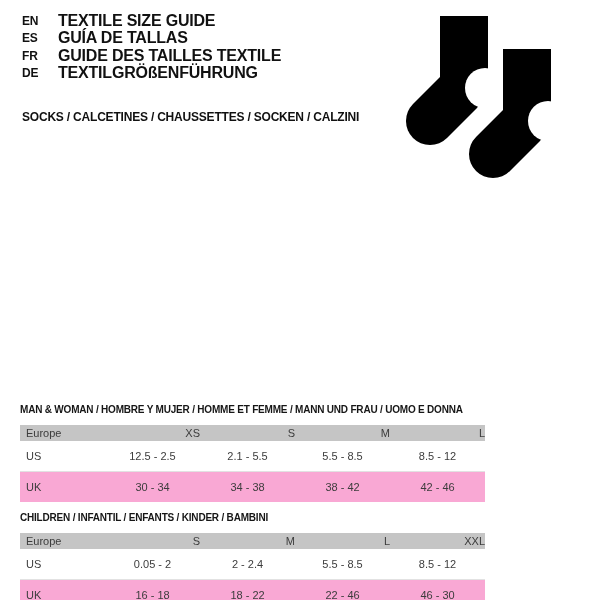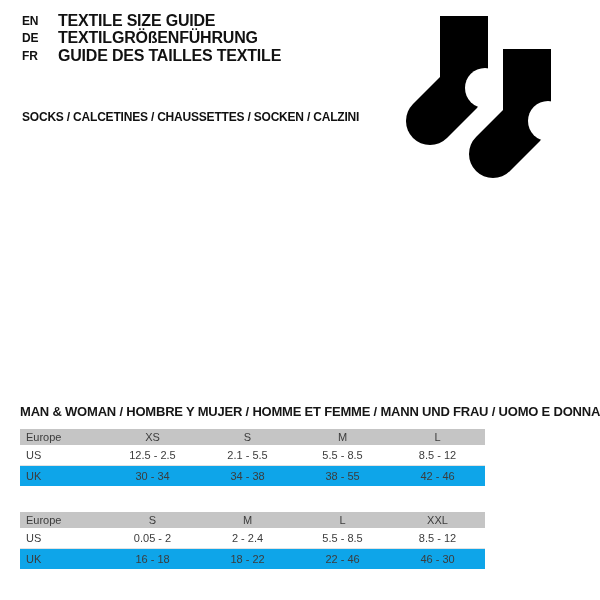--- a/index.html
+++ b/index.html
@@ -61,21 +61,21 @@
   
   .table-section {
     position: absolute;
     left: 20px;
     width: 465px;
   }
   .table-section.t1 { top: 404px; }
   .table-section.t2 { top: 512px; }
   .table-title {
     margin: 0 0 10px 0;
-    font-size: 13px;
+    font-size: 10px;
     font-weight: bold;
     letter-spacing: -0.2px;
     white-space: nowrap;
     color: #161616;
   }
   table.size-table {
     border-collapse: collapse;
     table-layout: fixed;
     width: 465px;
     font-size: 11px;
@@ -83,45 +83,49 @@
   }
   table.size-table col.c-region { width: 85px; }
   table.size-table col.c-size   { width: 95px; }
   table.size-table th,
   table.size-table td {
     font-weight: normal;
     text-align: center;
     padding: 0;
     vertical-align: middle;
   }
-  table.size-table th { height: 16px; }
-  table.size-table td { height: 20px; }
+  table.size-table th { height: 16px; text-align: right; }
+  table.size-table td { height: 30px; }
   table.size-table .left {
     text-align: left;
     padding-left: 6px;
   }
   tr.header-row { background: #c5c5c5; border-radius: 8px; }
   tr.row-white  { background: #ffffff; border-bottom: 1px solid #e2e2e2; }
-  tr.row-alt    { background: #0ea5e9; border-radius: 7px; }
+  tr.row-alt    { background: #f9a8d4; border-radius: 7px; }
 </style>
 </head>
 <body>
 
 <div class="lang-block">
   <div class="lang-row">
     <span class="lang-code">EN</span>
     <span class="lang-label">TEXTILE SIZE GUIDE</span>
   </div>
   <div class="lang-row">
+    <span class="lang-code">ES</span>
+    <span class="lang-label">GUÍA DE TALLAS</span>
+  </div>
+  <div class="lang-row">
+    <span class="lang-code">FR</span>
+    <span class="lang-label">GUIDE DES TAILLES TEXTILE</span>
+  </div>
+  <div class="lang-row">
     <span class="lang-code">DE</span>
     <span class="lang-label">TEXTILGRÖßENFÜHRUNG</span>
-  </div>
-  <div class="lang-row">
-    <span class="lang-code">FR</span>
-    <span class="lang-label">GUIDE DES TAILLES TEXTILE</span>
   </div>
 </div>
 
 <div class="category-line">SOCKS / CALCETINES / CHAUSSETTES / SOCKEN / CALZINI</div>
 
 <svg class="socks-icon" viewBox="0 0 160 175" xmlns="http://www.w3.org/2000/svg">
   <g>
     <rect x="40" y="10" width="48" height="78" fill="#000000"></rect>
     <line x1="60" y1="85" x2="30" y2="115" stroke="#000000" stroke-width="48" stroke-linecap="round"></line>
     <circle cx="85" cy="82" r="20" fill="#ffffff"></circle>
@@ -159,28 +163,29 @@
         <td class="left">US</td>
         <td>12.5 - 2.5</td>
         <td>2.1 - 5.5</td>
         <td>5.5 - 8.5</td>
         <td>8.5 - 12</td>
       </tr>
       <tr class="row-alt">
         <td class="left">UK</td>
         <td>30 - 34</td>
         <td>34 - 38</td>
-        <td>38 - 55</td>
+        <td>38 - 42</td>
         <td>42 - 46</td>
       </tr>
     </tbody>
   </table>
 </section>
 
 <section class="table-section t2">
+  <h2 class="table-title">CHILDREN / INFANTIL / ENFANTS / KINDER / BAMBINI</h2>
   <table class="size-table">
     <colgroup>
       <col class="c-region">
         <col class="c-size">
         <col class="c-size">
         <col class="c-size">
         <col class="c-size">
     </colgroup>
     <thead>
       <tr class="header-row">

